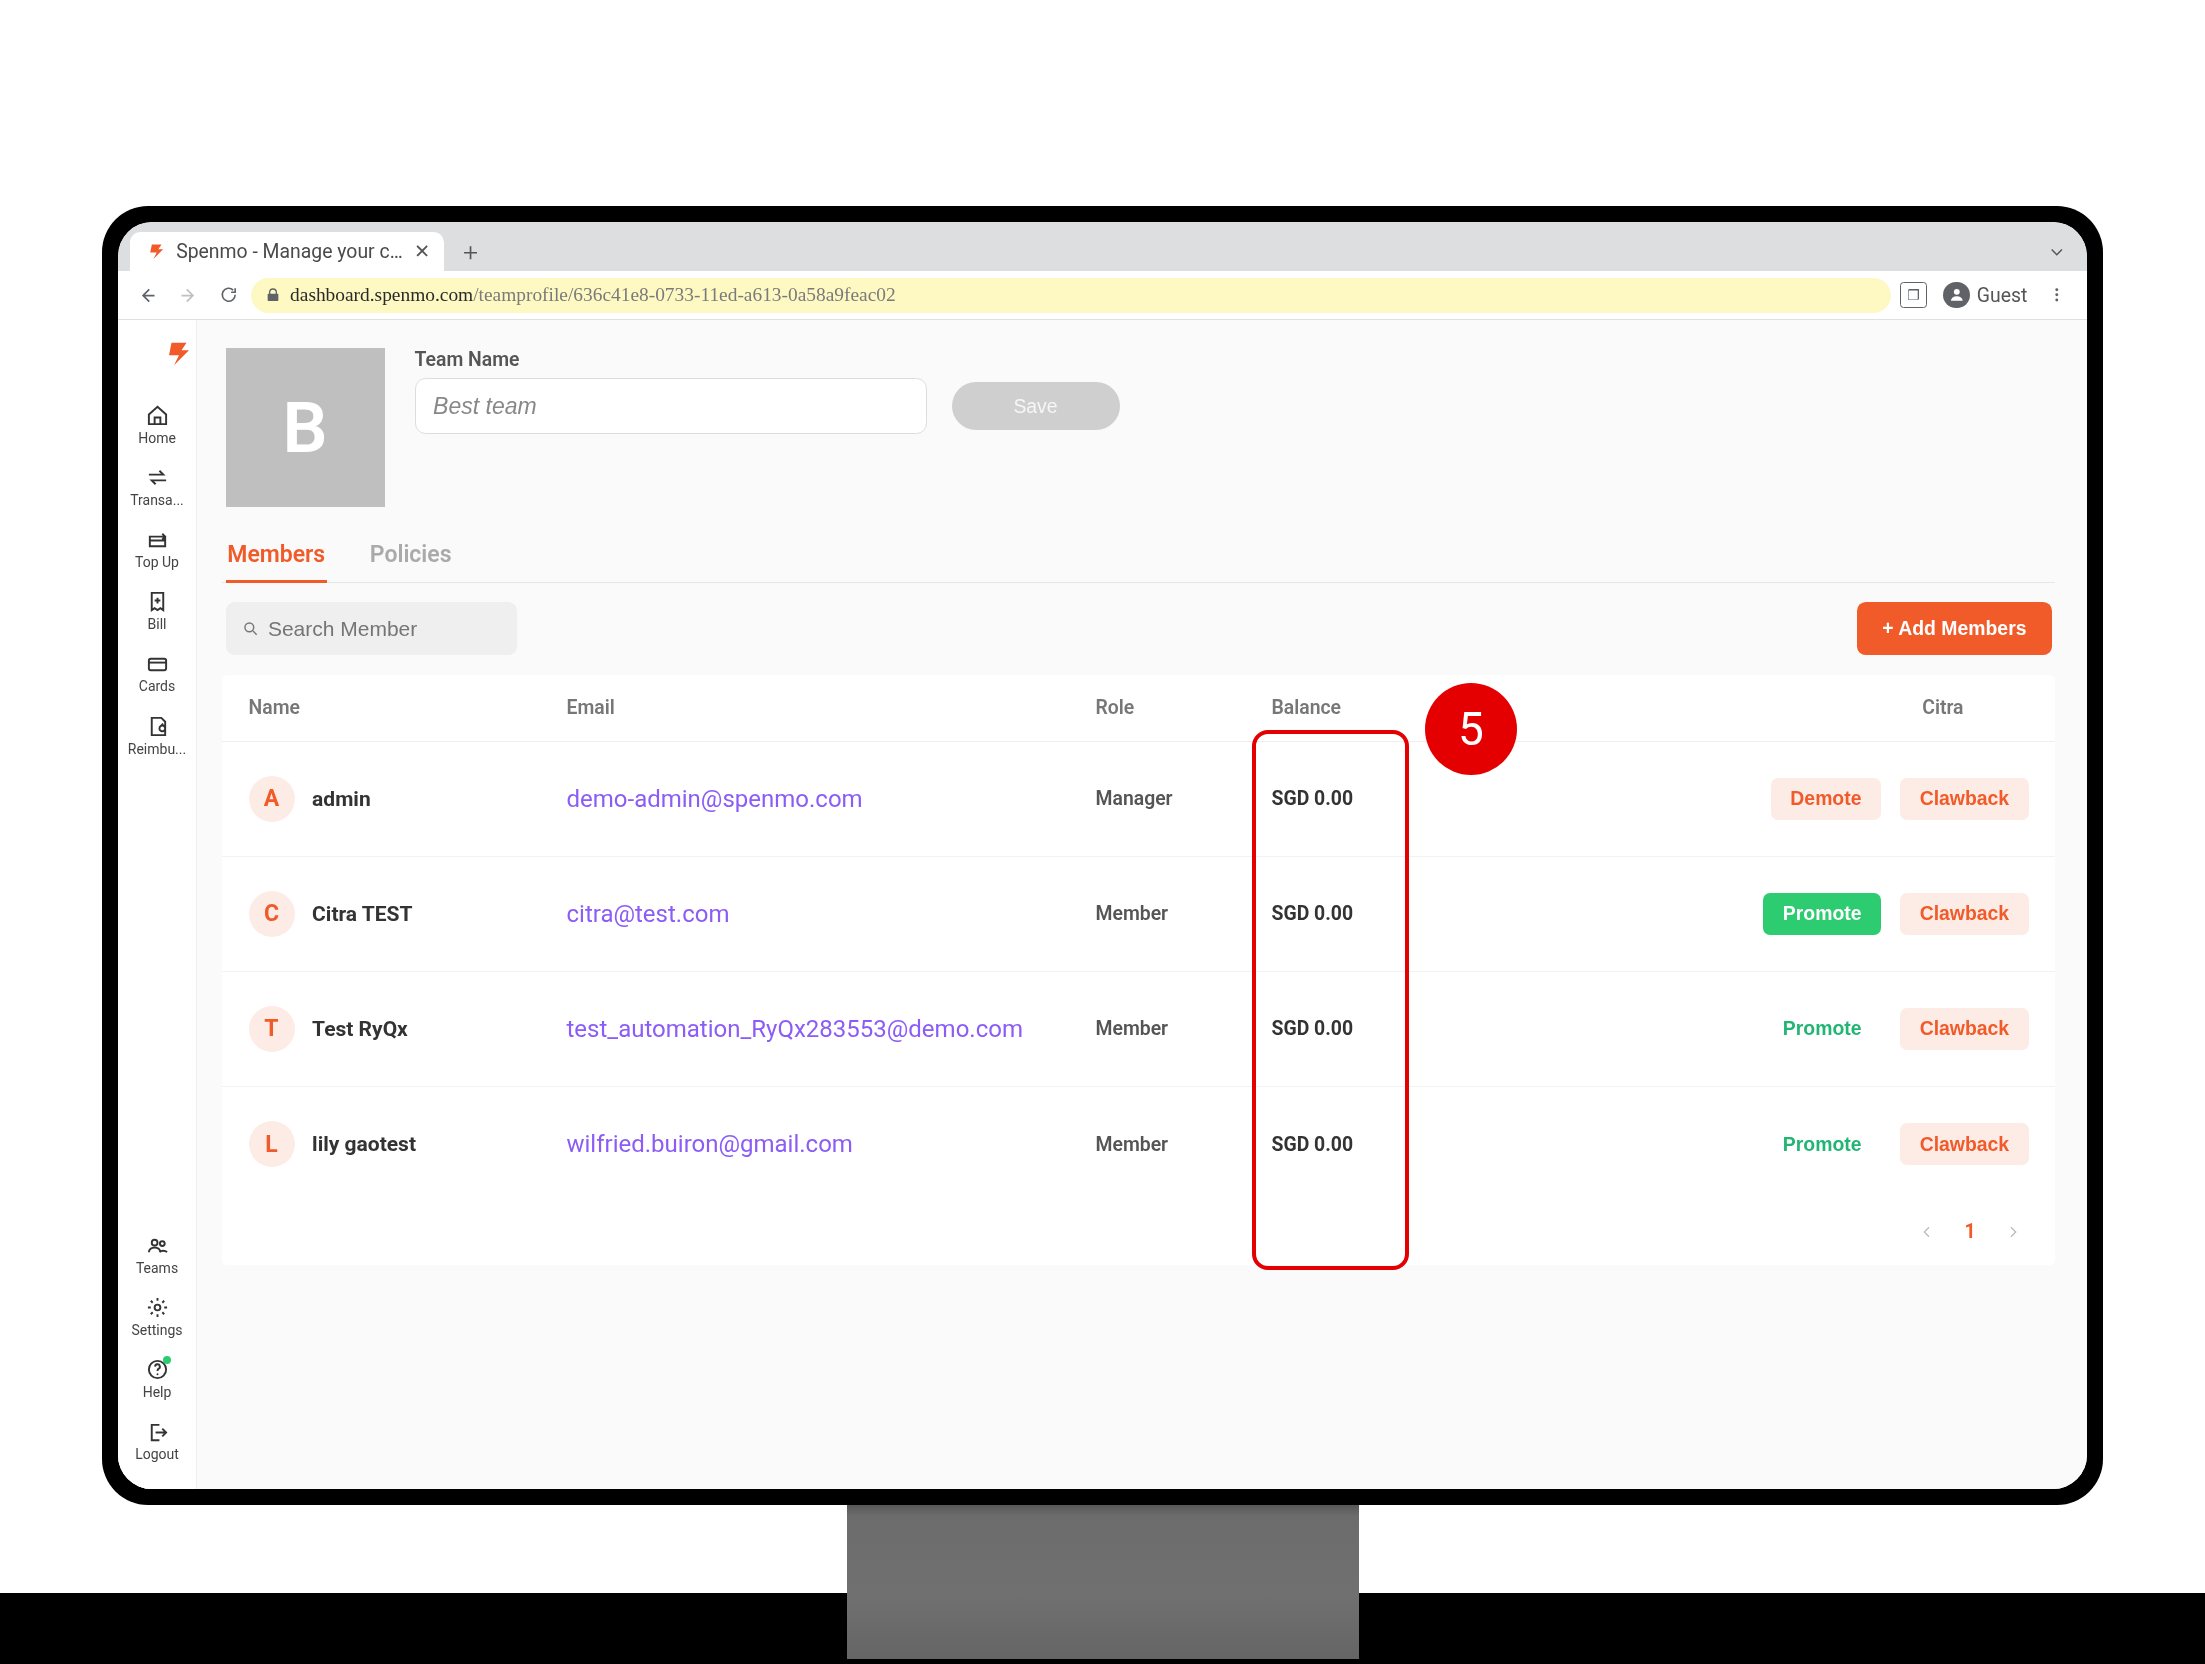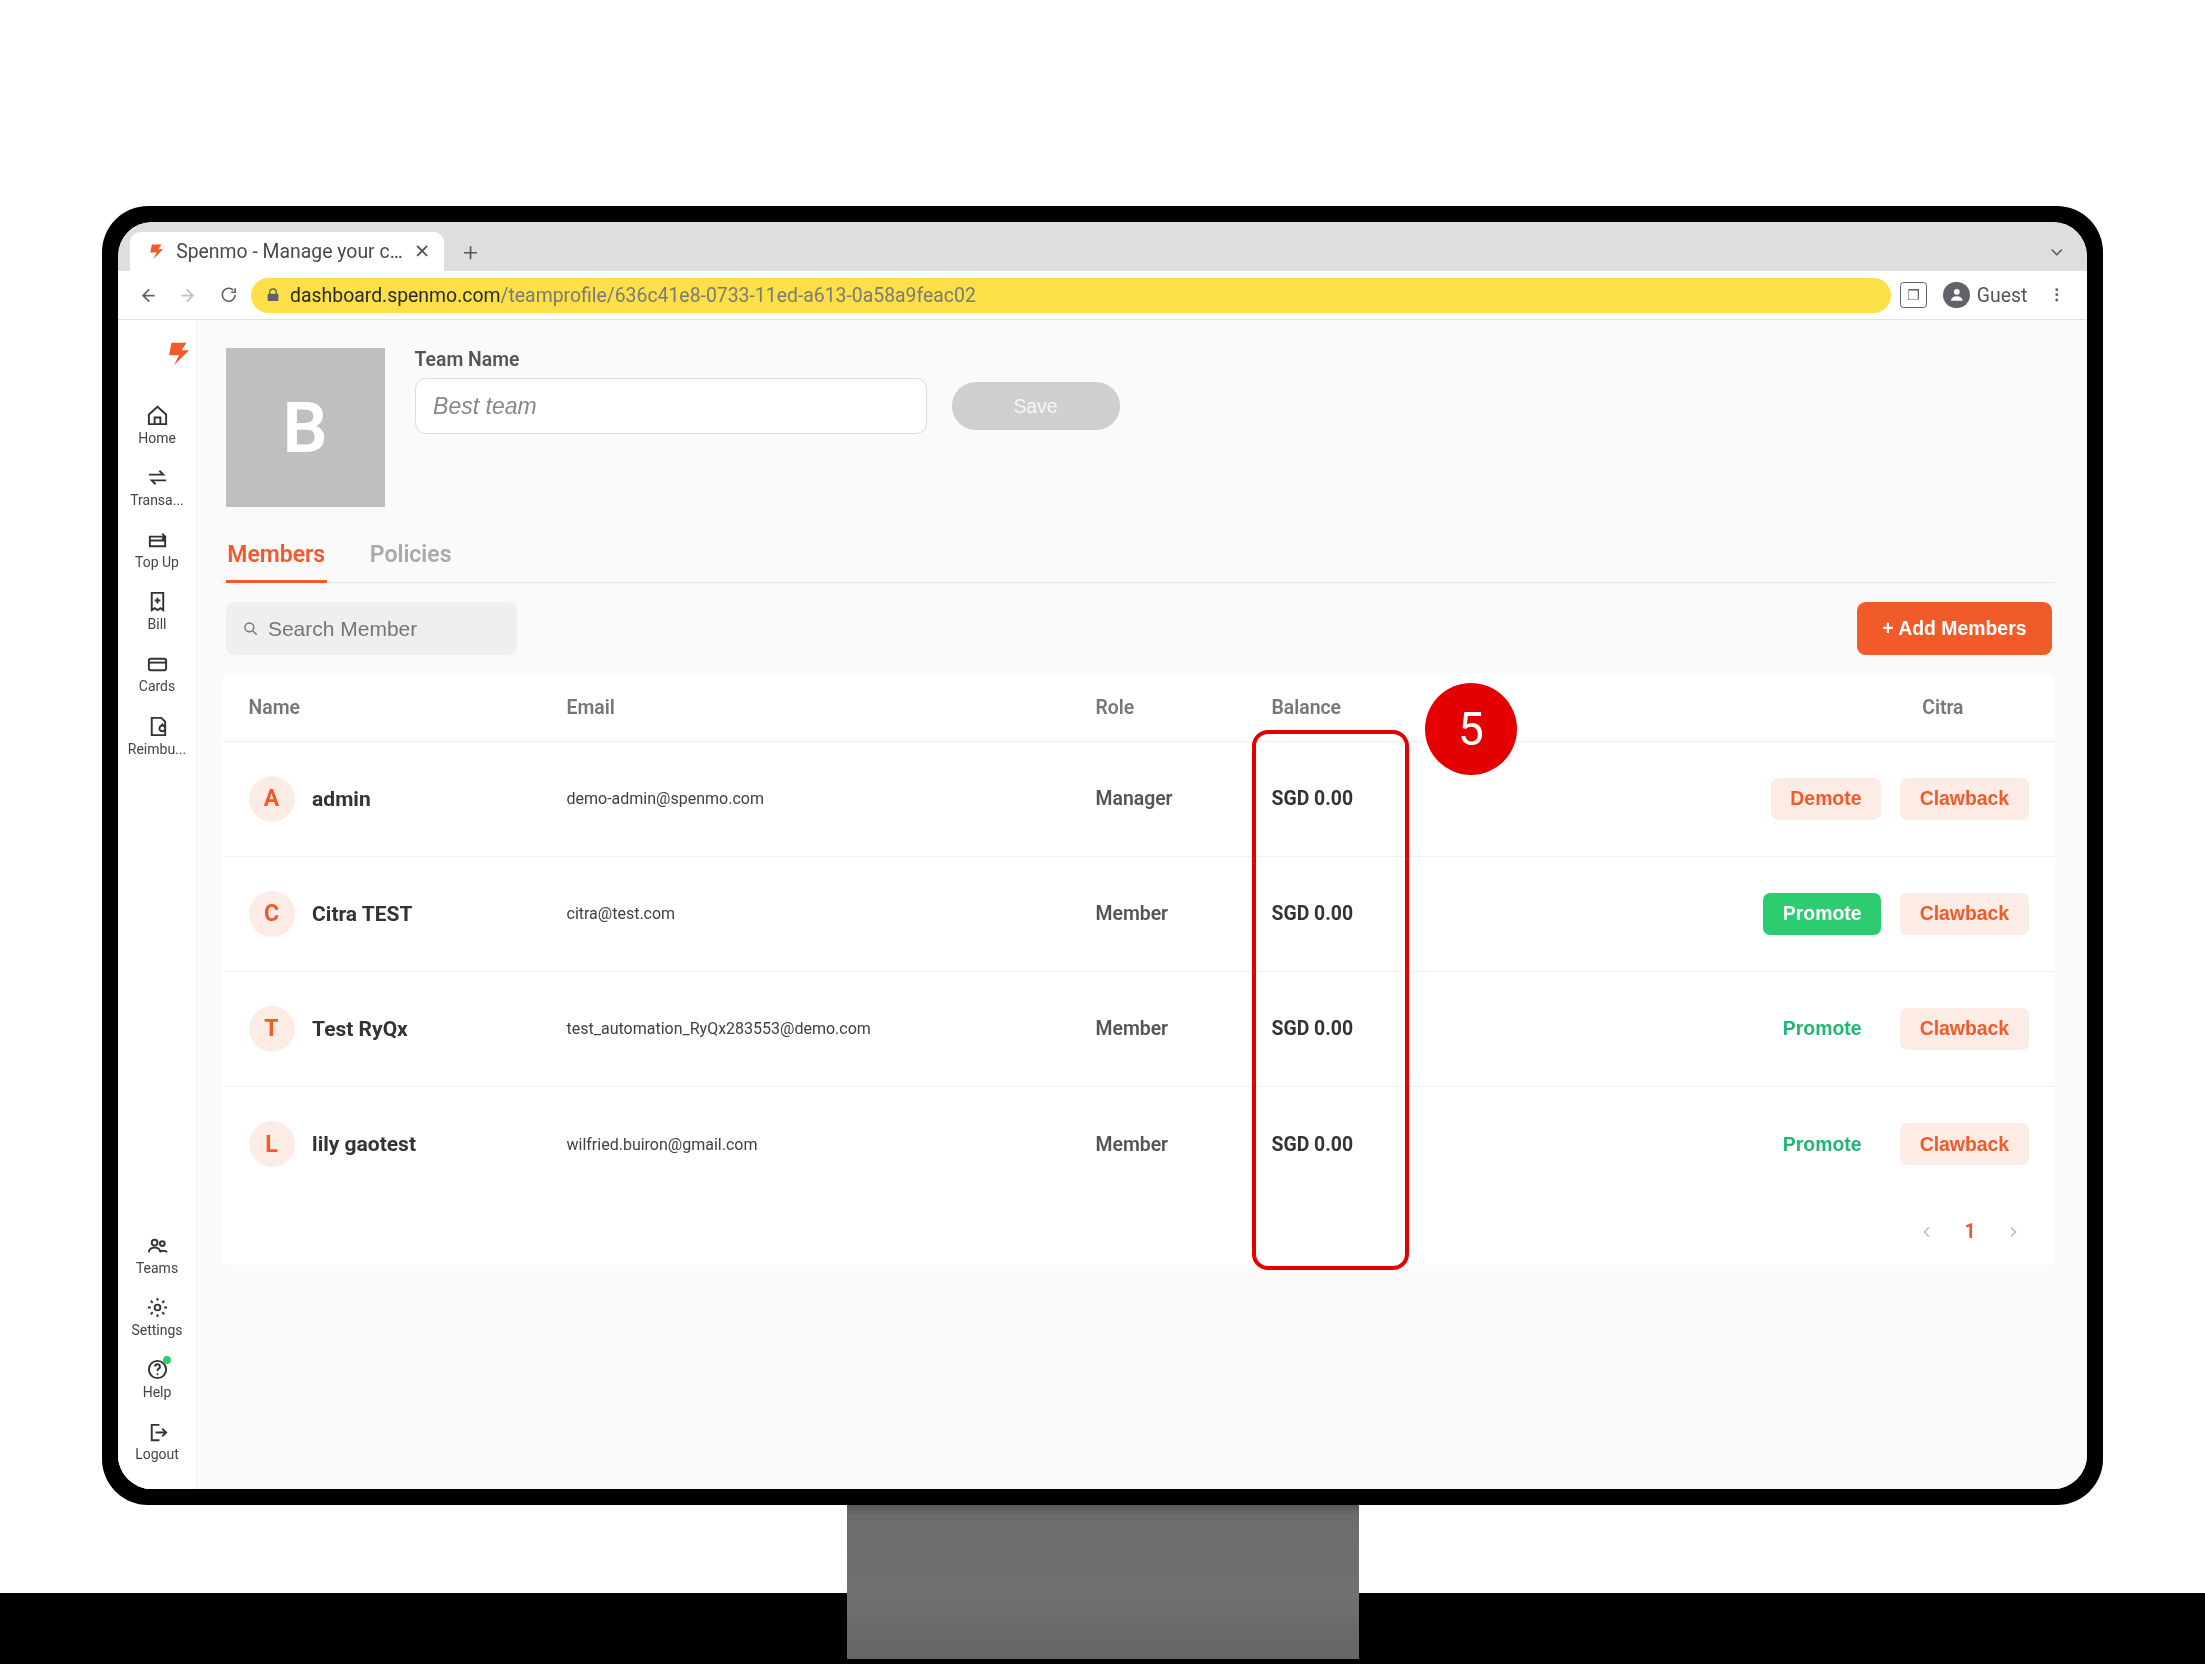--- a/index.html
+++ b/index.html
@@ -105,28 +105,29 @@
   .icon-btn {
     width: 35px; height: 35px;
     display: flex; align-items: center; justify-content: center;
     color: #555;
     border-radius: 50%;
   }
   .icon-btn.faded { color: #b6b6b6; }
   .url-field {
     flex: 1;
     height: 35px;
-    background: #fde047;
+    background: #fef9c3;
     border-radius: 17.6px;
     display: flex;
     align-items: center;
     padding: 0 14px;
     gap: 8.8px;
     color: #555;
     font-size: 19.4px;
+    font-family: Liberation Serif, serif;
   }
   .lock { width:16px; }
   .url-text .host { color: #2a2a2a; }
   .url-text .path { color: #7a7a7a; }
   .guest-badge {
     display: flex; align-items: center; gap: 7px;
     padding: 0 7px;
     color: #555;
     font-size: 19.4px;
   }
@@ -258,21 +259,21 @@
   }
   .trow:last-child { border-bottom: none; }
   .cell-name { display:flex; align-items:center; gap: 17.6px; }
   .avatar-sm {
     width: 46px; height: 46px; border-radius: 50%;
     background: #fdece6; color: #f15a29;
     display:flex;align-items:center;justify-content:center;
     font-size: 23px; font-weight: 700;
   }
   .name-text { font-size: 21px; font-weight: 700; color:#333; }
-  .email-text { font-size: 16px; color:#404040; }
+  .email-text { font-size: 24px; color:#8b5cf6; }
   .role-text { font-size: 19.4px; font-weight: 600; color:#555; }
   .balance-text { font-size: 19.4px; font-weight: 700; color:#333; }
   .action-cell { display:flex; justify-content:flex-end; gap: 19.4px; }
   .pill {
     height: 42px; padding: 0 19.4px;
     border-radius: 7px;
     font-size: 19.4px; font-weight: 600;
     display:flex;align-items:center;justify-content:center;
     border:none;
   }

